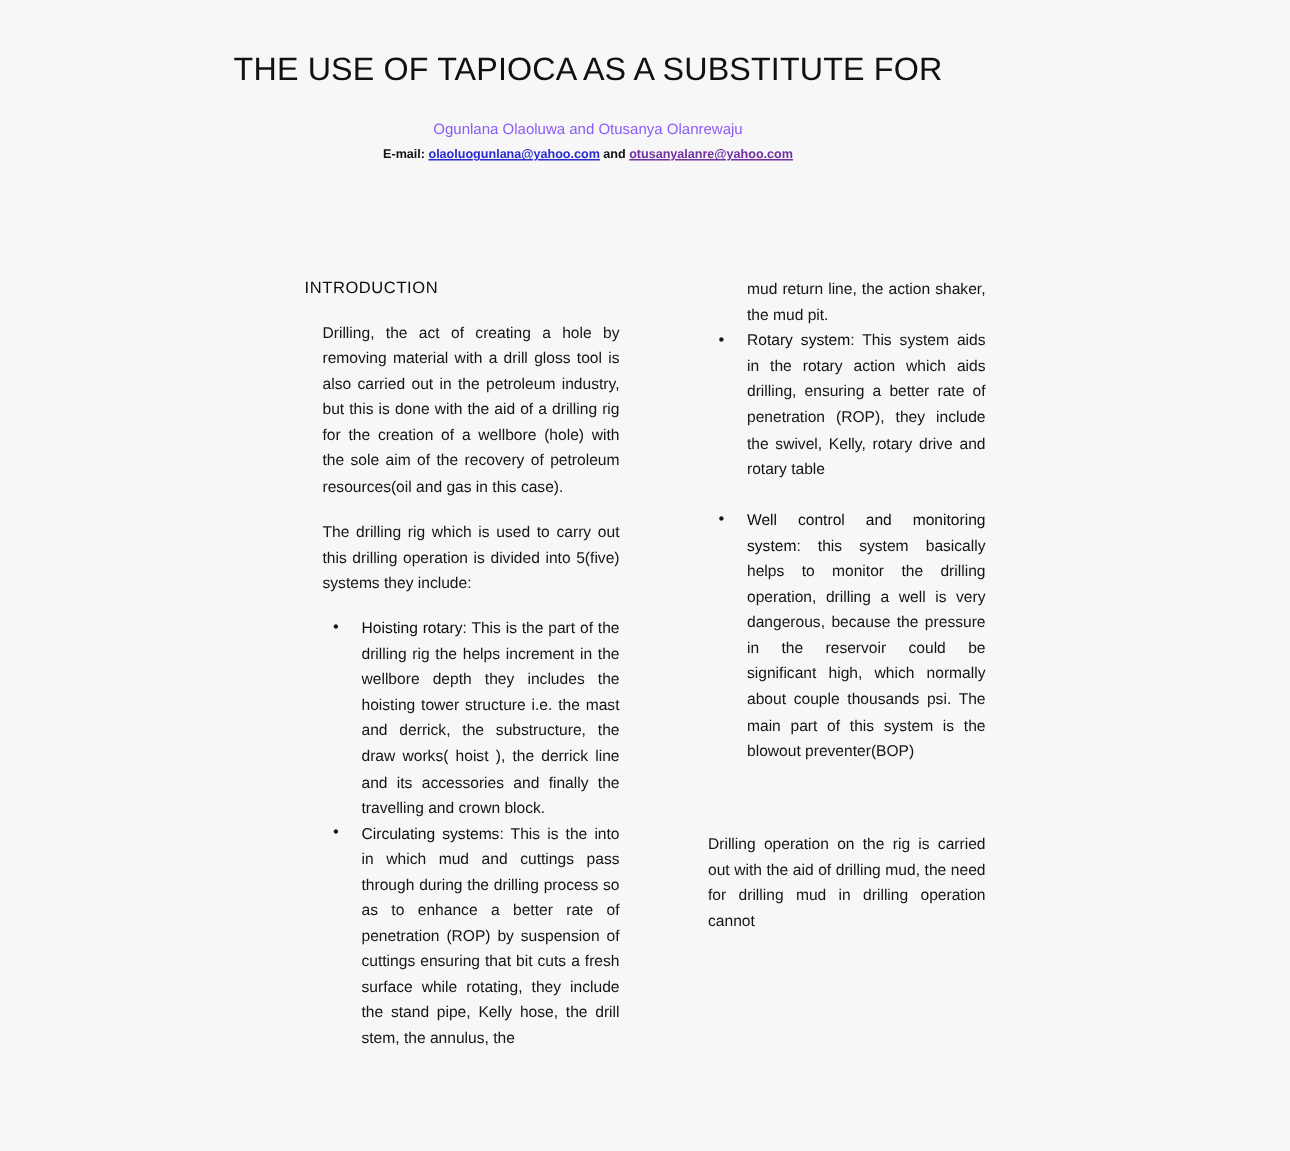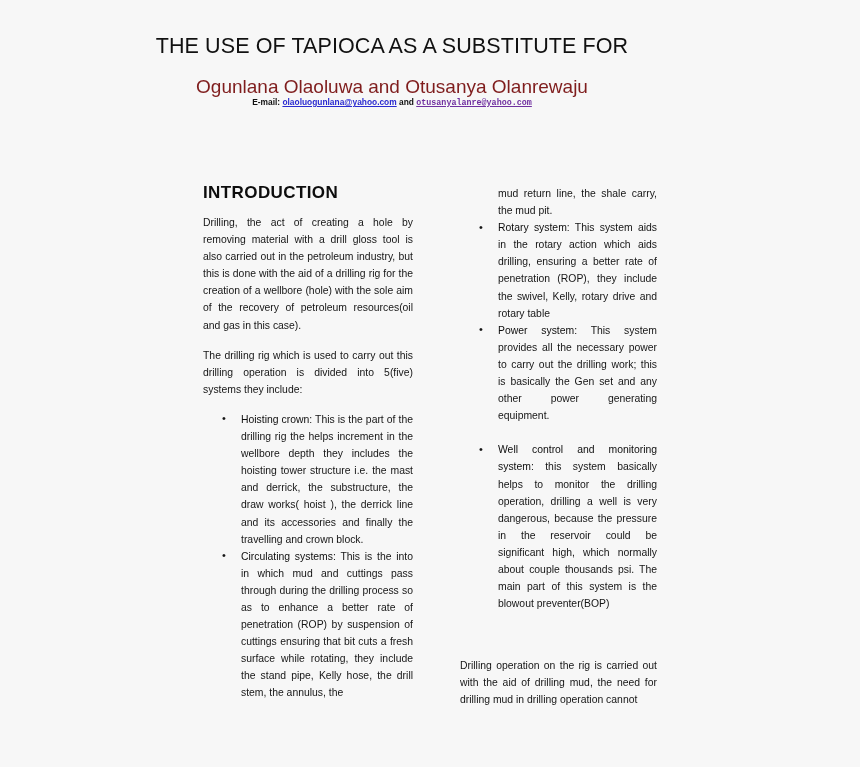--- a/index.html
+++ b/index.html
@@ -35,42 +35,41 @@
     font-size: 21.5px;
     font-weight: 400;
     line-height: 32px;
     letter-spacing: 0.1px;
     color: #111;
     margin: 0;
     padding: 0 120px;
   }
   .authors {
     margin-top: 17px;
-    font-size: 19px;
+    font-size: 10px;
     line-height: 16px;
-    color: #7f1d1d;
+    color: #8b5cf6;
   }
   .email-line {
     margin-top: 2px;
     font-size: 8.4px;
     line-height: 11px;
     color: #111;
     font-weight: bold;
   }
   .email-line .lbl {
     font-weight: bold;
   }
   .email-link {
     color: #2a2ad0;
     text-decoration: underline;
     font-weight: bold;
   }
   .email-link.second {
     color: #7030a0;
-    font-family: Liberation Mono, monospace;
   }
   .and-word {
     font-weight: bold;
     color: #111;
   }
 
   
   .columns {
     position: absolute;
     left: 0;
@@ -87,30 +86,30 @@
   .col-left {
     left: 203px;
     width: 210px;
   }
   .col-right {
     left: 460px;
     width: 197px;
   }
 
   h2.section-head {
-    font-size: 17px;
-    font-weight: bold;
+    font-size: 11px;
+    font-weight: normal;
     letter-spacing: 0.4px;
     margin: 0 0 14px 0;
     line-height: 15px;
     color: #0d0d0d;
   }
 
   p.body-par {
-    margin: 0 0 13px 0;
+    margin: 0 0 13px 12px;
     text-align: justify;
     text-justify: inter-word;
     color: #151515;
   }
   p.body-par:last-child {
     margin-bottom: 0;
   }
 
   ul.bullets {
     list-style: none;
@@ -177,38 +176,35 @@
   <div class="columns">
 
     <div class="col col-left">
       <h2 class="section-head">INTRODUCTION</h2>
 
       <p class="body-par">Drilling, the act of creating a hole by removing material with a drill gloss tool is also carried out in the petroleum industry, but this is done with the aid of a drilling rig for the creation of a wellbore (hole) with the sole aim of the recovery of petroleum resources(oil and gas in this case).</p>
       <p class="body-par">The drilling rig which is used to carry out this drilling operation is divided into 5(five) systems they include:</p>
 
       <ul class="bullets">
         <li>
-          <span class="term">Hoisting crown</span><span>: This is the part of the drilling rig the helps increment in the wellbore depth they includes the hoisting tower structure i.e. the mast and derrick, the substructure, the draw works( hoist ), the derrick line and its accessories and finally the travelling and crown block.</span>
+          <span class="term">Hoisting rotary</span><span>: This is the part of the drilling rig the helps increment in the wellbore depth they includes the hoisting tower structure i.e. the mast and derrick, the substructure, the draw works( hoist ), the derrick line and its accessories and finally the travelling and crown block.</span>
         </li>
         <li>
           <span class="term">Circulating systems</span><span>: This is the into in which mud and cuttings pass through during the drilling process so as to enhance a better rate of penetration (ROP) by suspension of cuttings ensuring that bit cuts a fresh surface while rotating, they include the stand pipe, Kelly hose, the drill stem, the annulus, the</span>
         </li>
       </ul>
     </div>
 
     <div class="col col-right">
-      <p class="lead-frag">mud return line, the shale carry, the mud pit.</p>
+      <p class="lead-frag">mud return line, the action shaker, the mud pit.</p>
 
       <ul class="bullets">
         <li>
           <span class="term">Rotary system</span><span>: This system aids in the rotary action which aids drilling, ensuring a better rate of penetration (ROP), they include the swivel, Kelly, rotary drive and rotary table</span>
         </li>
-        <li>
-          <span class="term">Power system:</span><span>  This system provides all the necessary power to carry out the drilling work; this is basically the Gen set and any other power generating equipment.</span>
-        </li>
         <li class="spaced">
           <span class="term">Well control and monitoring system</span><span>: this system basically helps to monitor the drilling operation, drilling a well is very dangerous, because the pressure in the reservoir could be significant high, which normally about couple thousands psi. The main part of this system is the blowout preventer(BOP)</span>
         </li>
       </ul>
 
       <div class="tail-gap"></div>
 
       <p class="body-par">Drilling operation on the rig is carried out with the aid of drilling mud, the need for drilling mud in drilling operation cannot</p>
     </div>
 

